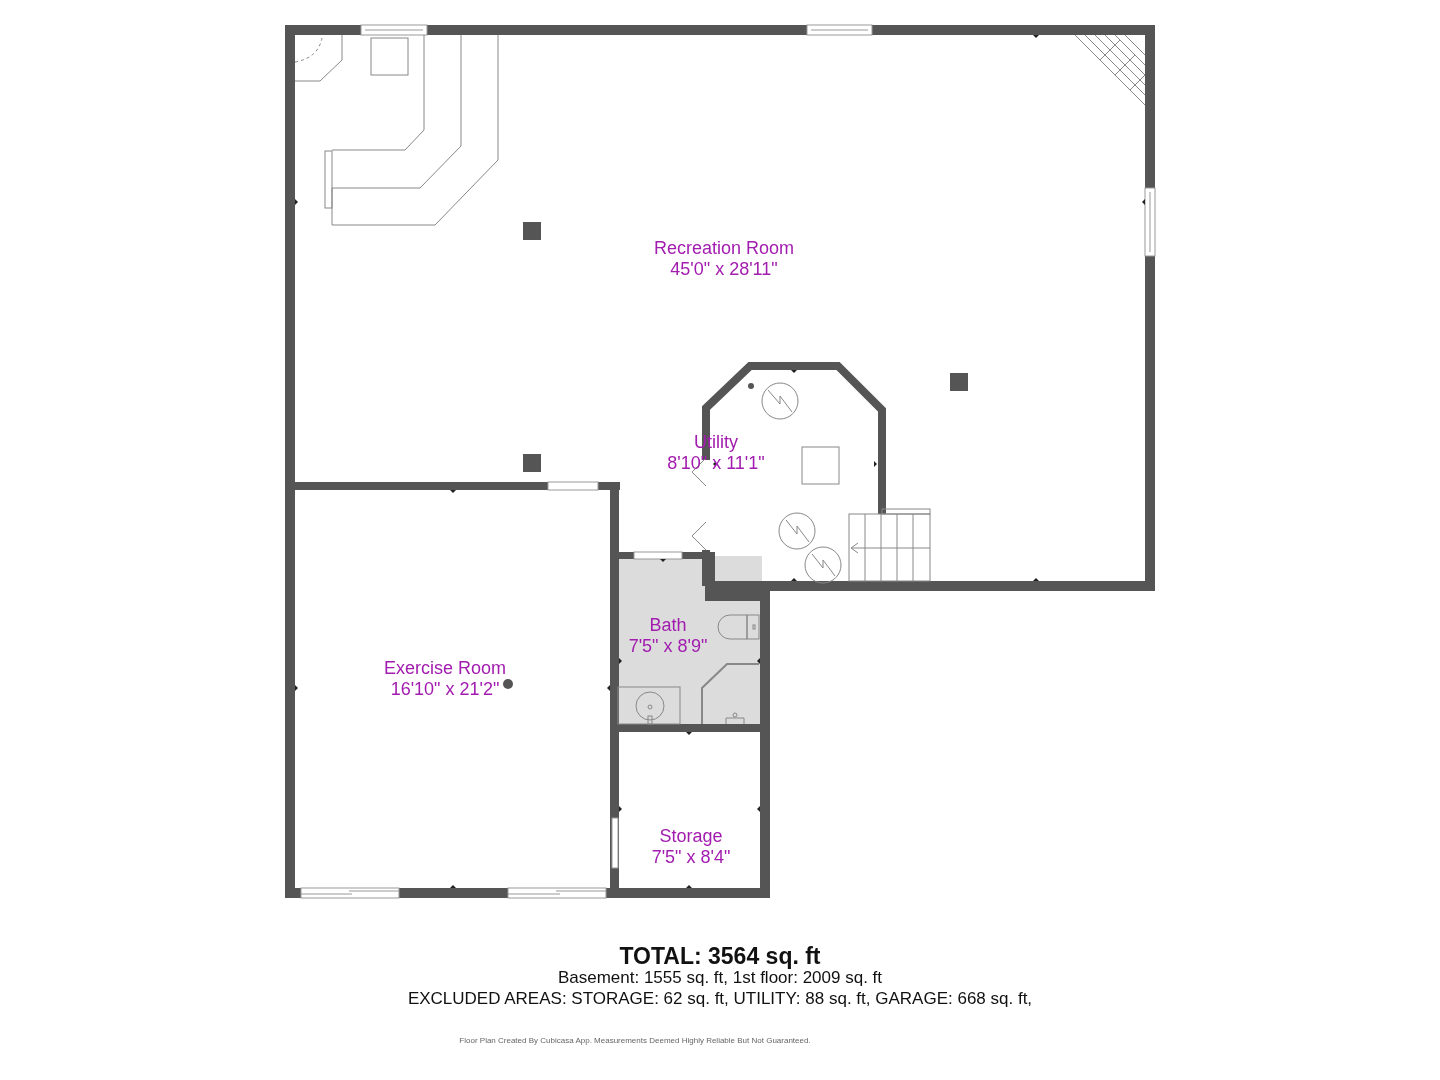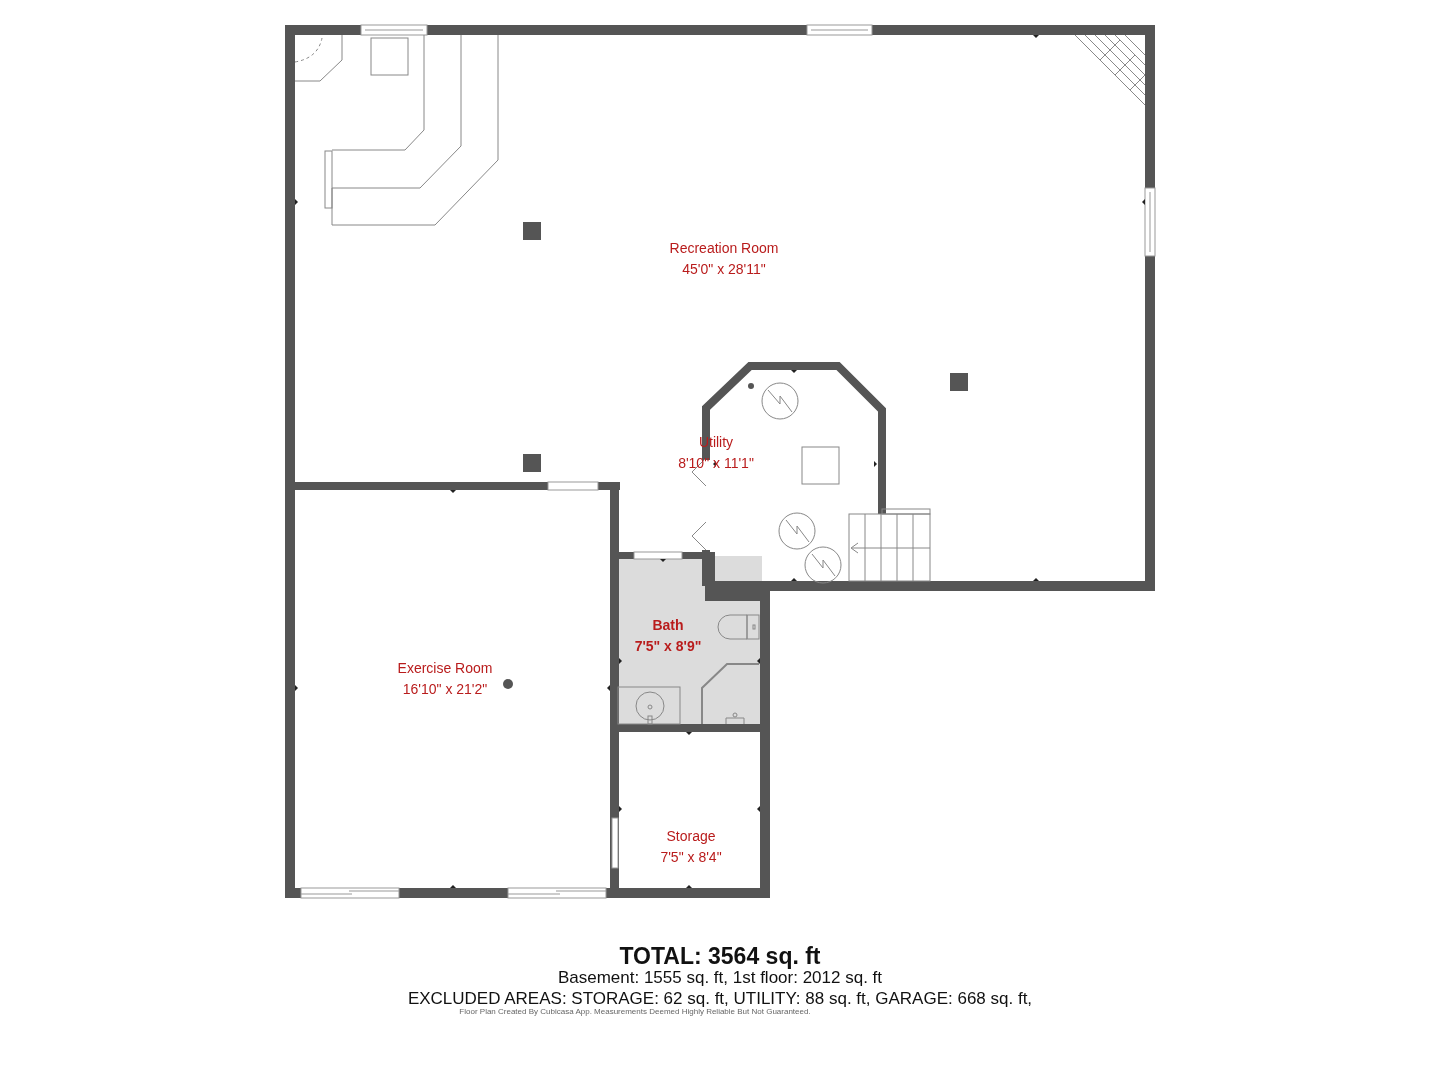--- a/index.html
+++ b/index.html
@@ -1,24 +1,24 @@
 <!DOCTYPE html>
 <html><head>
 <meta charset="utf-8">
 <style>
   html, body { margin: 0; padding: 0; background: #ffffff; }
   body { width: 1440px; height: 1080px; position: relative; overflow: hidden;
          font-family: "Liberation Sans", "DejaVu Sans", sans-serif; color: #555; }
   #plan { position: absolute; left: 0; top: 0; width: 1440px; height: 1080px; }
-  .room-label { position: absolute; text-align: center; color: #b91c1c; font-size: 14px; line-height: 21px; white-space: nowrap; transform: translateX(-50%); }
+  .room-label { position: absolute; text-align: center; color: #a21caf; font-size: 18px; line-height: 21px; white-space: nowrap; transform: translateX(-50%); }
   .room-label .name, .room-label .dims { display: block; }
   .summary { position: absolute; left: 0; width: 1440px; top: 946px; text-align: center; color: #111; }
   .summary .total { font-weight: bold; font-size: 23px; line-height: 21px; }
   .summary .line { font-size: 17px; line-height: 21px; }
-  .footer { position: absolute; left: 0; width: 1270px; top: 1007px; text-align: center; font-size: 8px; color: #666; }
+  .footer { position: absolute; left: 0; width: 1270px; top: 1036px; text-align: center; font-size: 8px; color: #666; }
 </style>
 </head>
 <body>
 
 <svg id="plan" viewBox="0 0 1440 1080" xmlns="http://www.w3.org/2000/svg">
 
   <rect x="618" y="556" width="144" height="172" fill="#dcdcdc"></rect>
 
   <g fill="#555555">
 
@@ -164,32 +164,32 @@
 </svg>
 
 <div class="room-label" style="left:724px; top:238px;">
   <span class="name">Recreation Room</span>
   <span class="dims">45'0" x 28'11"</span>
 </div>
 <div class="room-label" style="left:716px; top:432px;">
   <span class="name">Utility</span>
   <span class="dims">8'10" x 11'1"</span>
 </div>
-<div class="room-label" style="left:668px; top:615px;font-weight:bold;">
+<div class="room-label" style="left:668px; top:615px;">
   <span class="name">Bath</span>
   <span class="dims">7'5" x 8'9"</span>
 </div>
 <div class="room-label" style="left:445px; top:658px;">
   <span class="name">Exercise Room</span>
   <span class="dims">16'10" x 21'2"</span>
 </div>
 <div class="room-label" style="left:691px; top:826px;">
   <span class="name">Storage</span>
   <span class="dims">7'5" x 8'4"</span>
 </div>
 
 <div class="summary">
   <div class="total">TOTAL: 3564 sq. ft</div>
-  <div class="line">Basement: 1555 sq. ft, 1st floor: 2012 sq. ft</div>
+  <div class="line">Basement: 1555 sq. ft, 1st floor: 2009 sq. ft</div>
   <div class="line">EXCLUDED AREAS: STORAGE: 62 sq. ft, UTILITY: 88 sq. ft, GARAGE: 668 sq. ft,</div>
 </div>
 
 <div class="footer">Floor Plan Created By Cubicasa App. Measurements Deemed Highly Reliable But Not Guaranteed.</div>
 
 </body></html>

